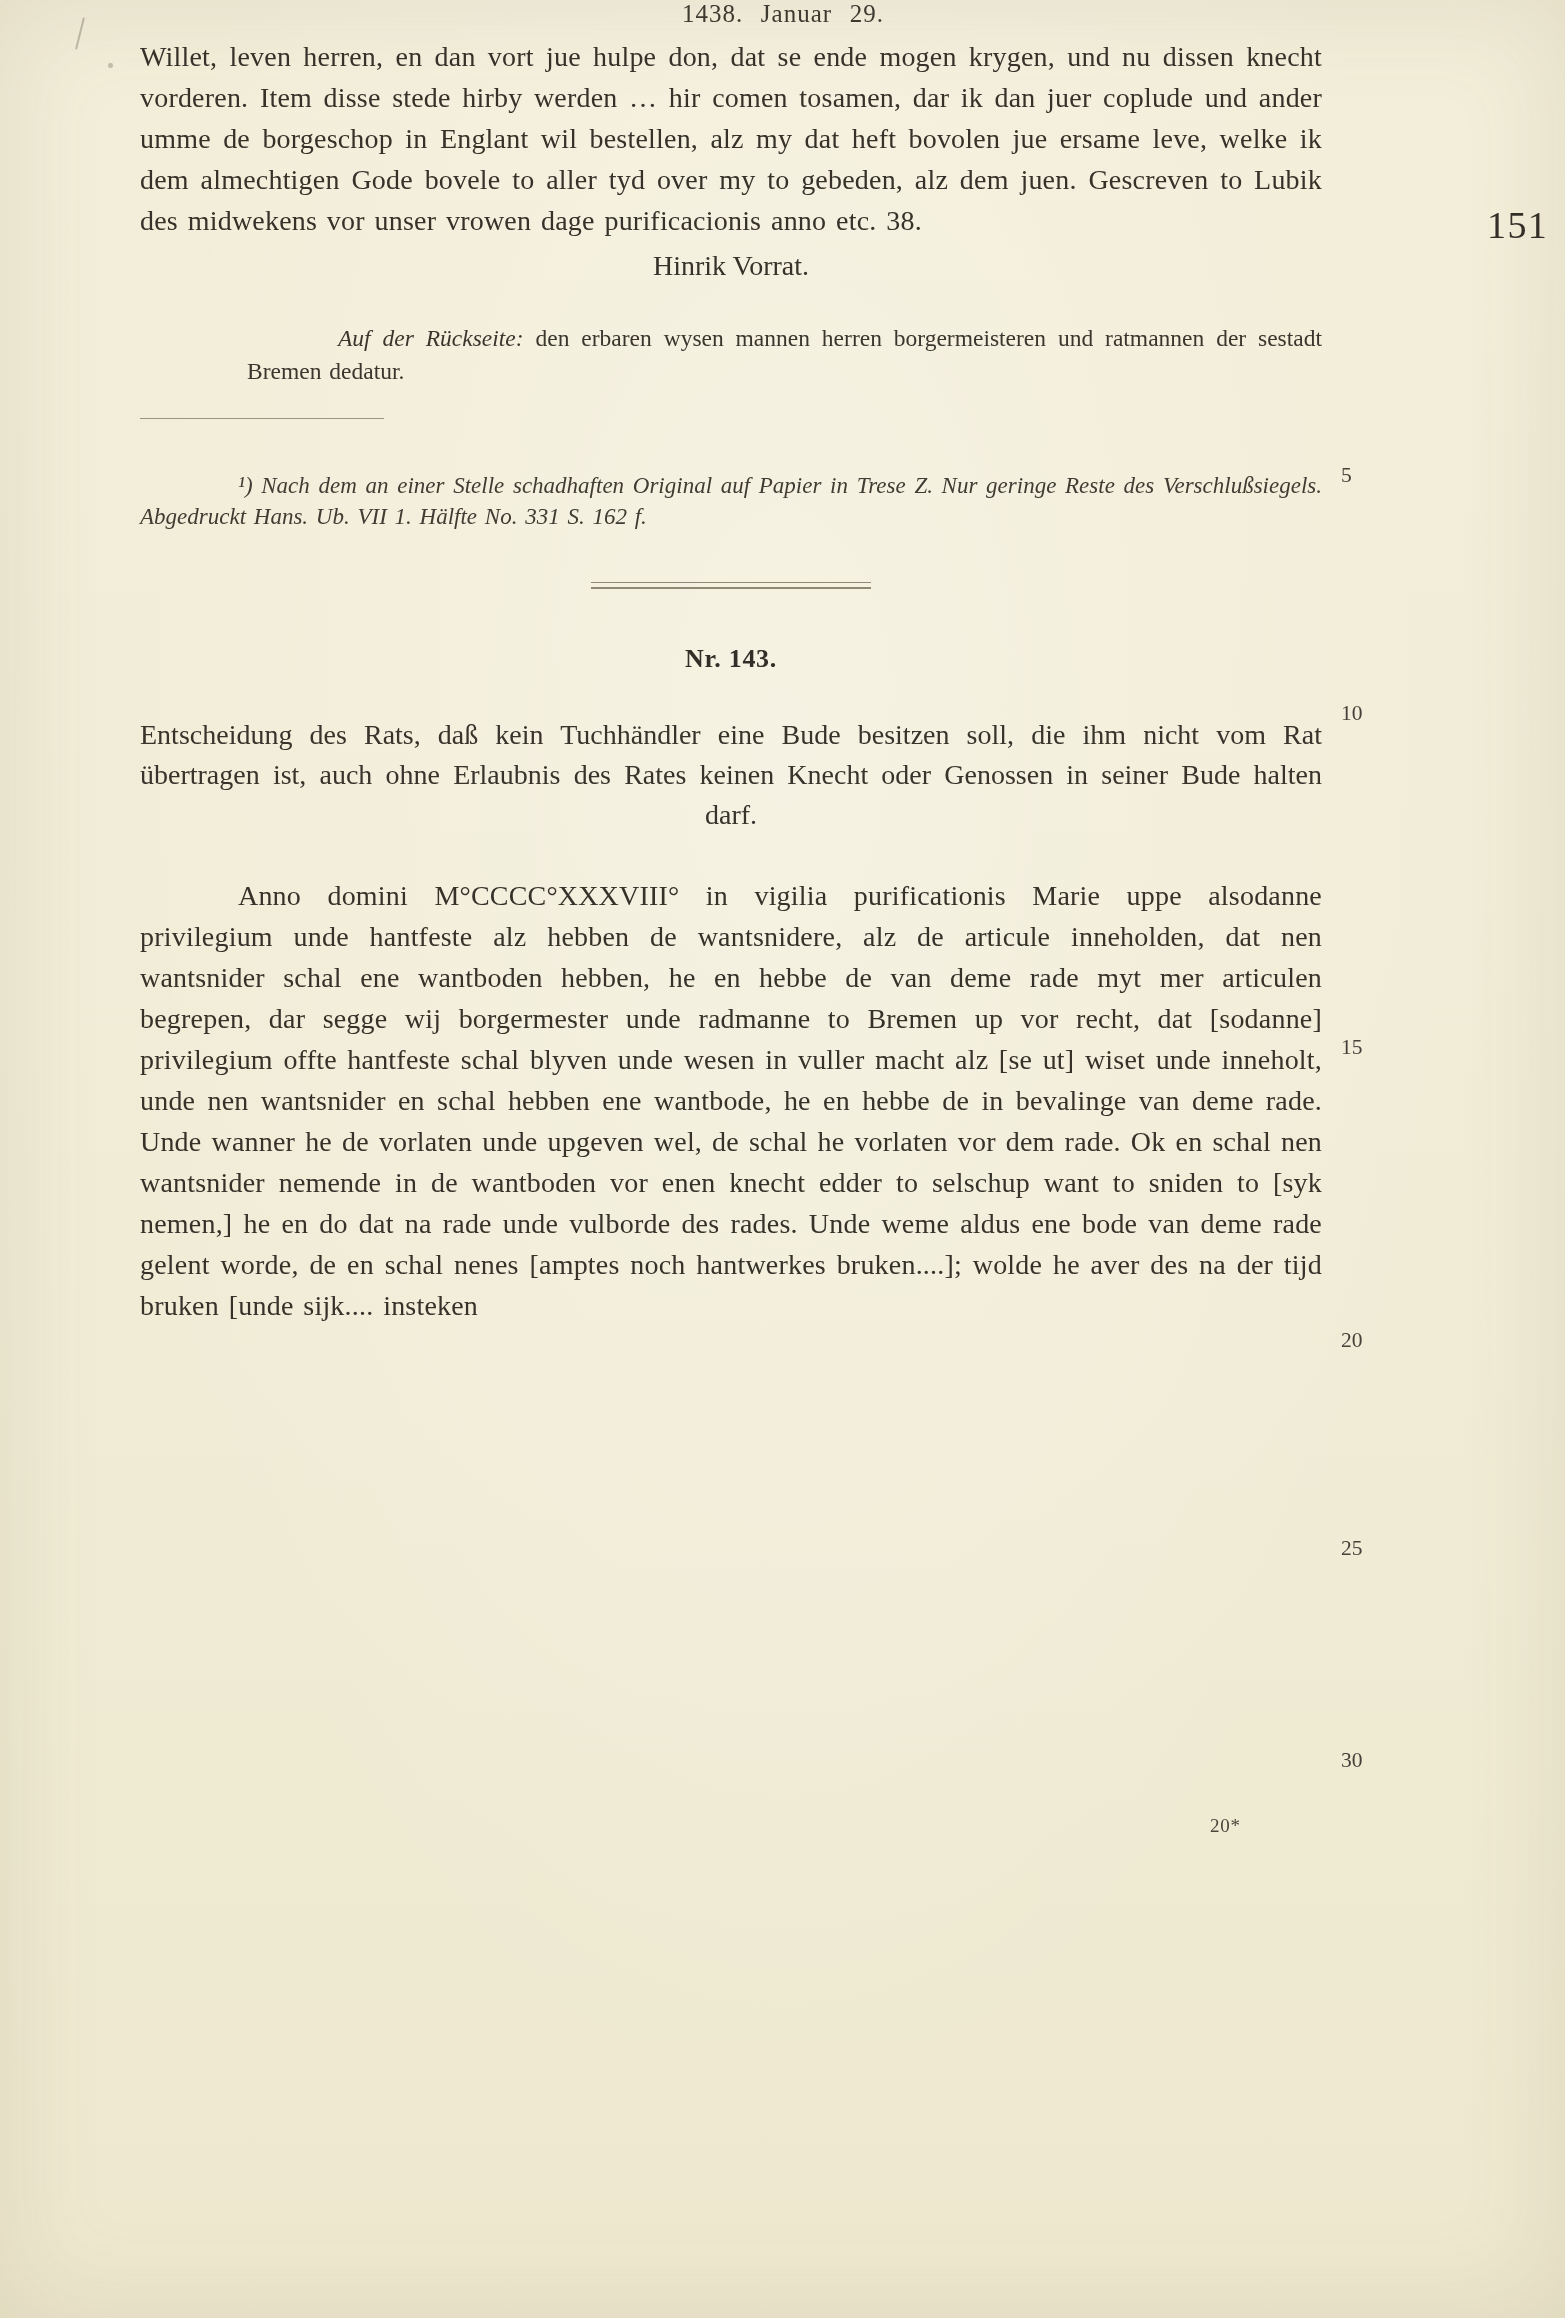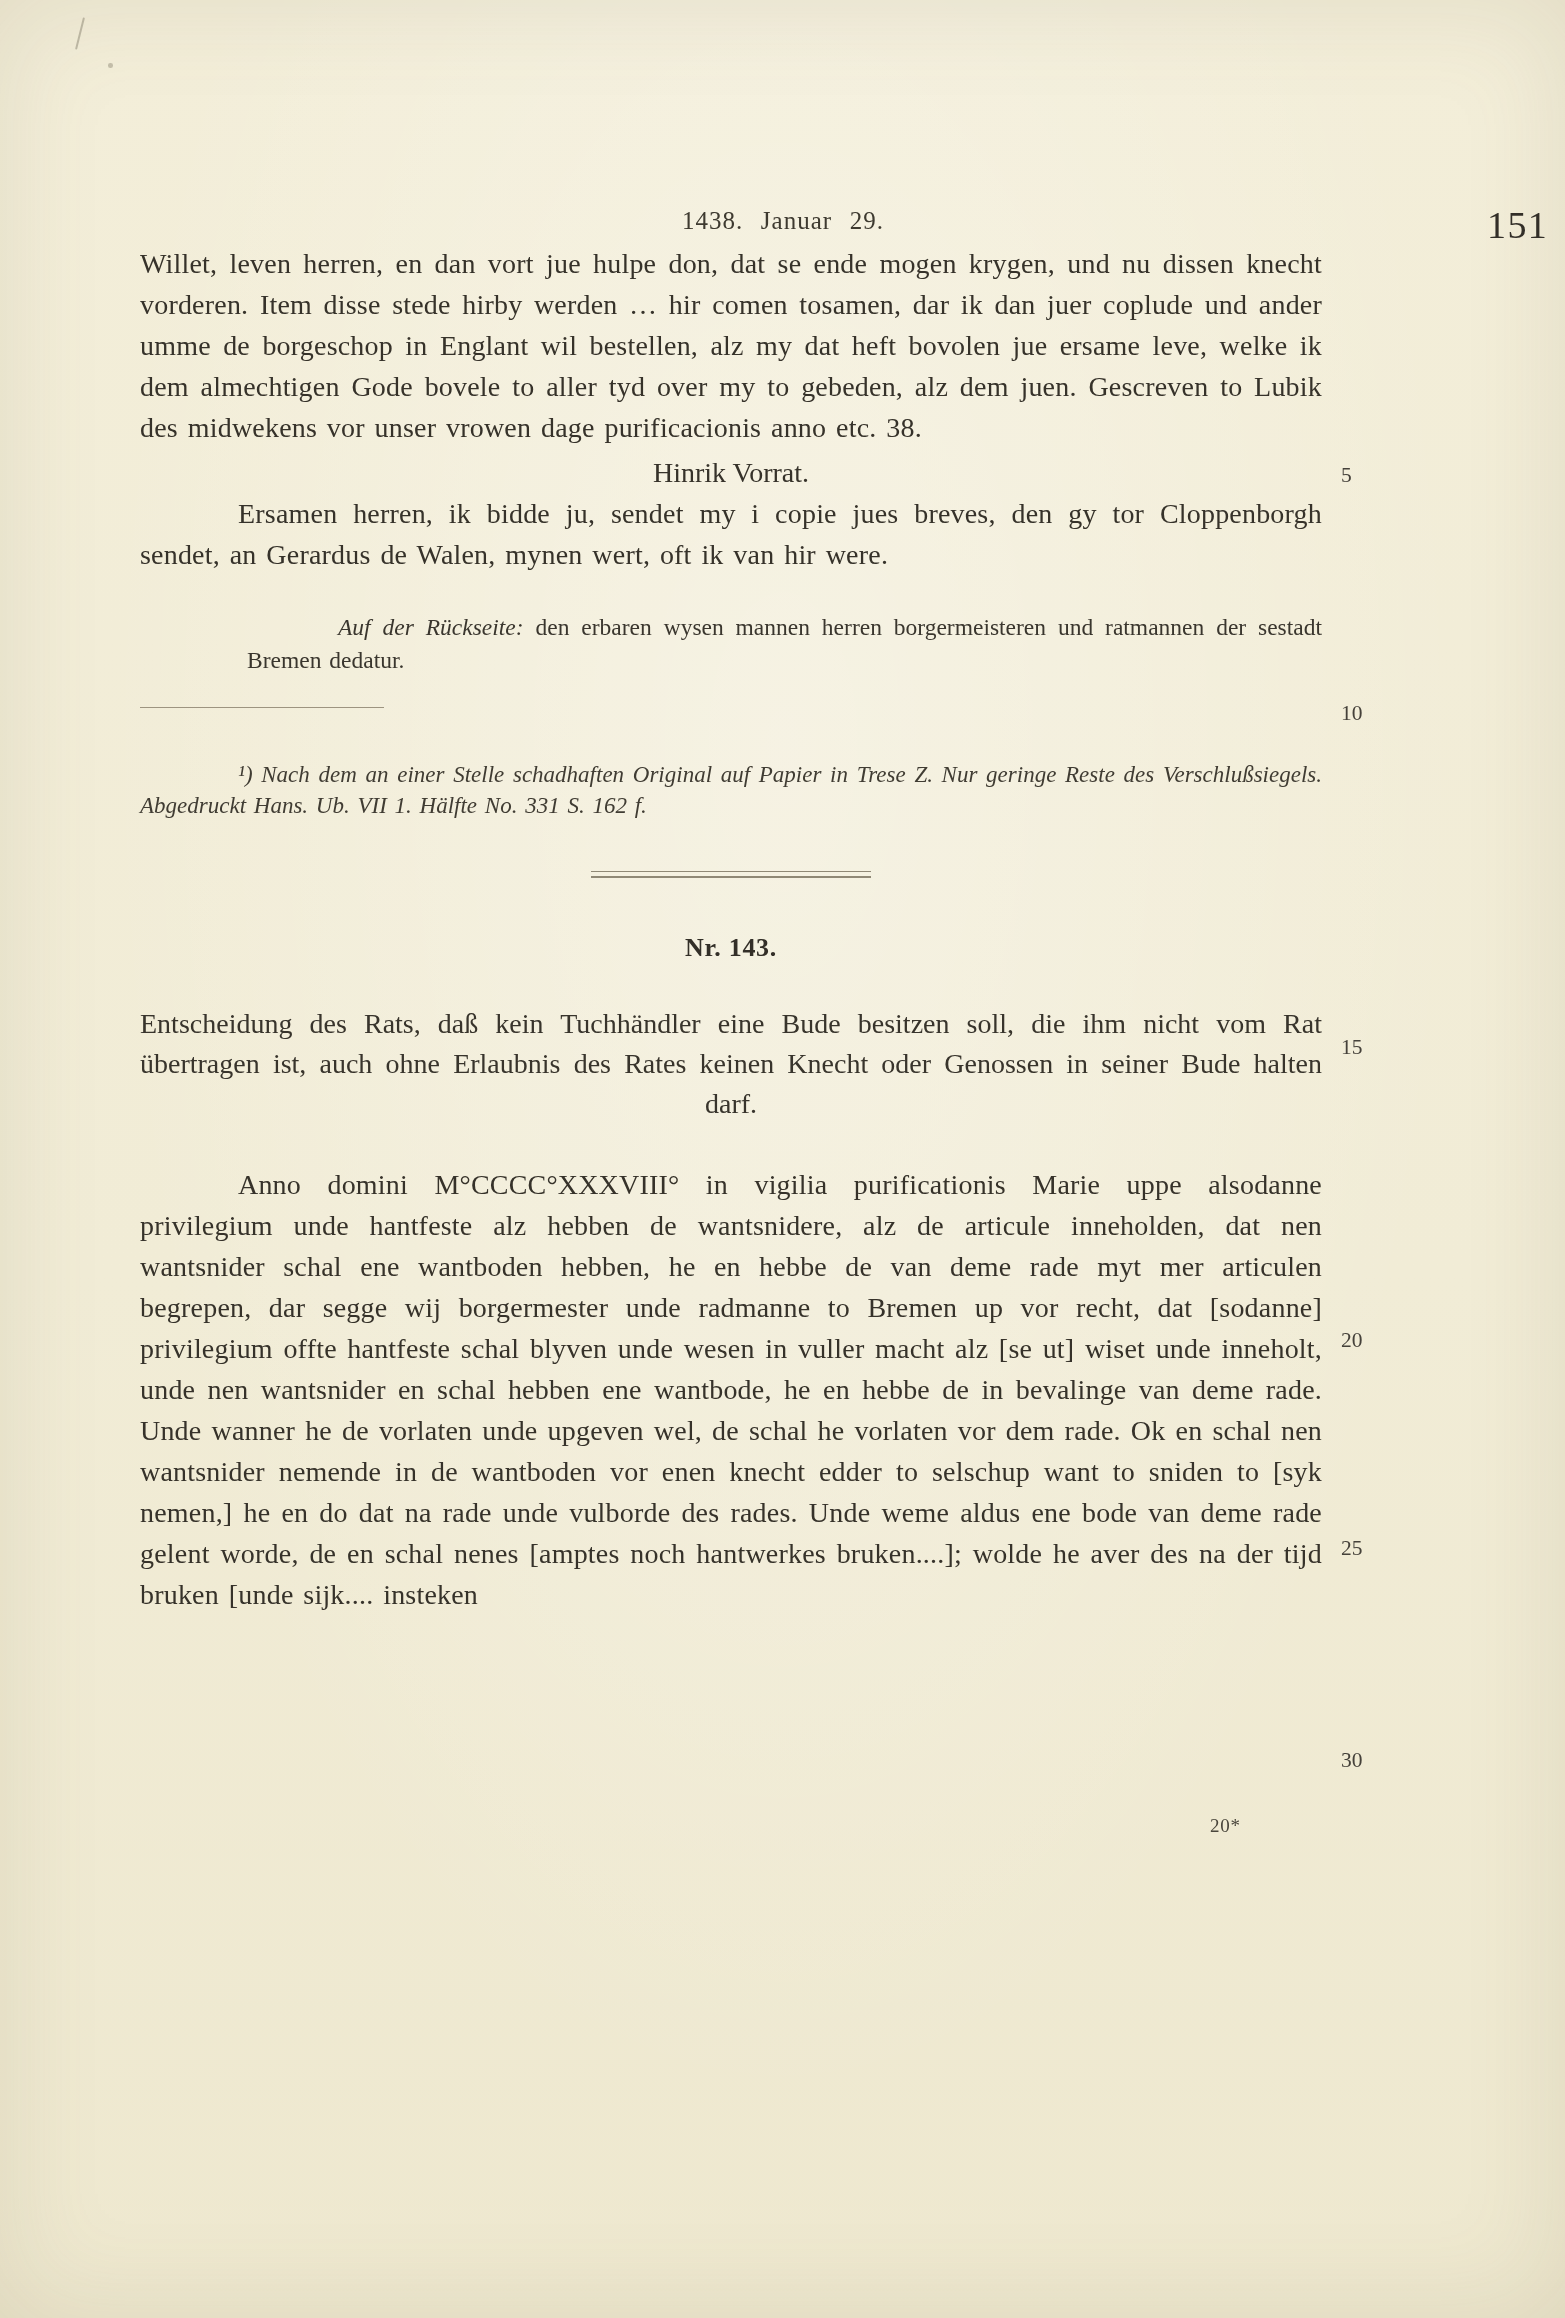--- a/index.html
+++ b/index.html
@@ -12,21 +12,21 @@
     position:relative;
     width:1566px;height:2319px;
     background:
       radial-gradient(ellipse at 50% 32%, rgba(255,255,255,0.30), rgba(255,255,255,0) 62%),
       linear-gradient(180deg,#f3eed9 0%,#f1ecd6 55%,#eee8cf 100%);
     box-shadow:inset 0 0 104px rgba(120,105,70,0.14);
     color:#36322a;
     overflow:hidden;
   }
   .col{position:relative;margin-left:140px;width:1182px;}
-  .pagehead{position:relative;padding-top:207px;height:36px;}
+  .pagehead{position:relative;height:36px;}
   .running{
     position:absolute;left:0;right:0;text-align:center;
     font-size:25px;letter-spacing:1px;word-spacing:10.4px;color:#3e3a30;
   }
   .pagenum{
     position:absolute;right:18px;top:203px;
     font-size:38px;letter-spacing:1.3px;color:#332f28;
   }
   .body-par{
     font-size:28px;line-height:41px;
@@ -100,21 +100,20 @@
     <span class="running">1438. Januar 29.</span>
   </div>
   <span class="pagenum">151</span>
 
   <div class="col">
 
     <p class="body-par first-par">Willet, leven herren, en dan vort jue hulpe don, dat se ende mogen krygen, und nu dissen knecht vorderen. Item disse stede hirby werden … hir comen tosamen, dar ik dan juer coplude und ander umme de borgeschop in Englant wil bestellen, alz my dat heft bovolen jue ersame leve, welke ik dem almechtigen Gode bovele to aller tyd over my to gebeden, alz dem juen. Gescreven to Lubik des midwekens vor unser vrowen dage purificacionis anno etc. 38.</p>
 
     <p class="sigline">Hinrik Vorrat.</p>
 
-    <p class="body-par par2 indent">Ersamen herren, ik bidde ju, sendet my i copie jues breves, den gy tor Cloppenborgh sendet, an Gerardus de Walen, mynen wert, oft ik van hir were.</p>
 
     <div class="verso"><span class="it">Auf der Rückseite:</span><span> den erbaren wysen mannen herren borgermeisteren und ratmannen der sestadt Bremen dedatur.</span></div>
 
     <div class="footrule"></div>
 
     <p class="footnote">¹) Nach dem an einer Stelle schadhaften Original auf Papier in Trese Z. Nur geringe Reste des Verschlußsiegels. Abgedruckt Hans. Ub. VII 1. Hälfte No. 331 S. 162 f.</p>
 
     <div class="divider">
       <div class="dline"></div>
       <div class="dline"></div>

